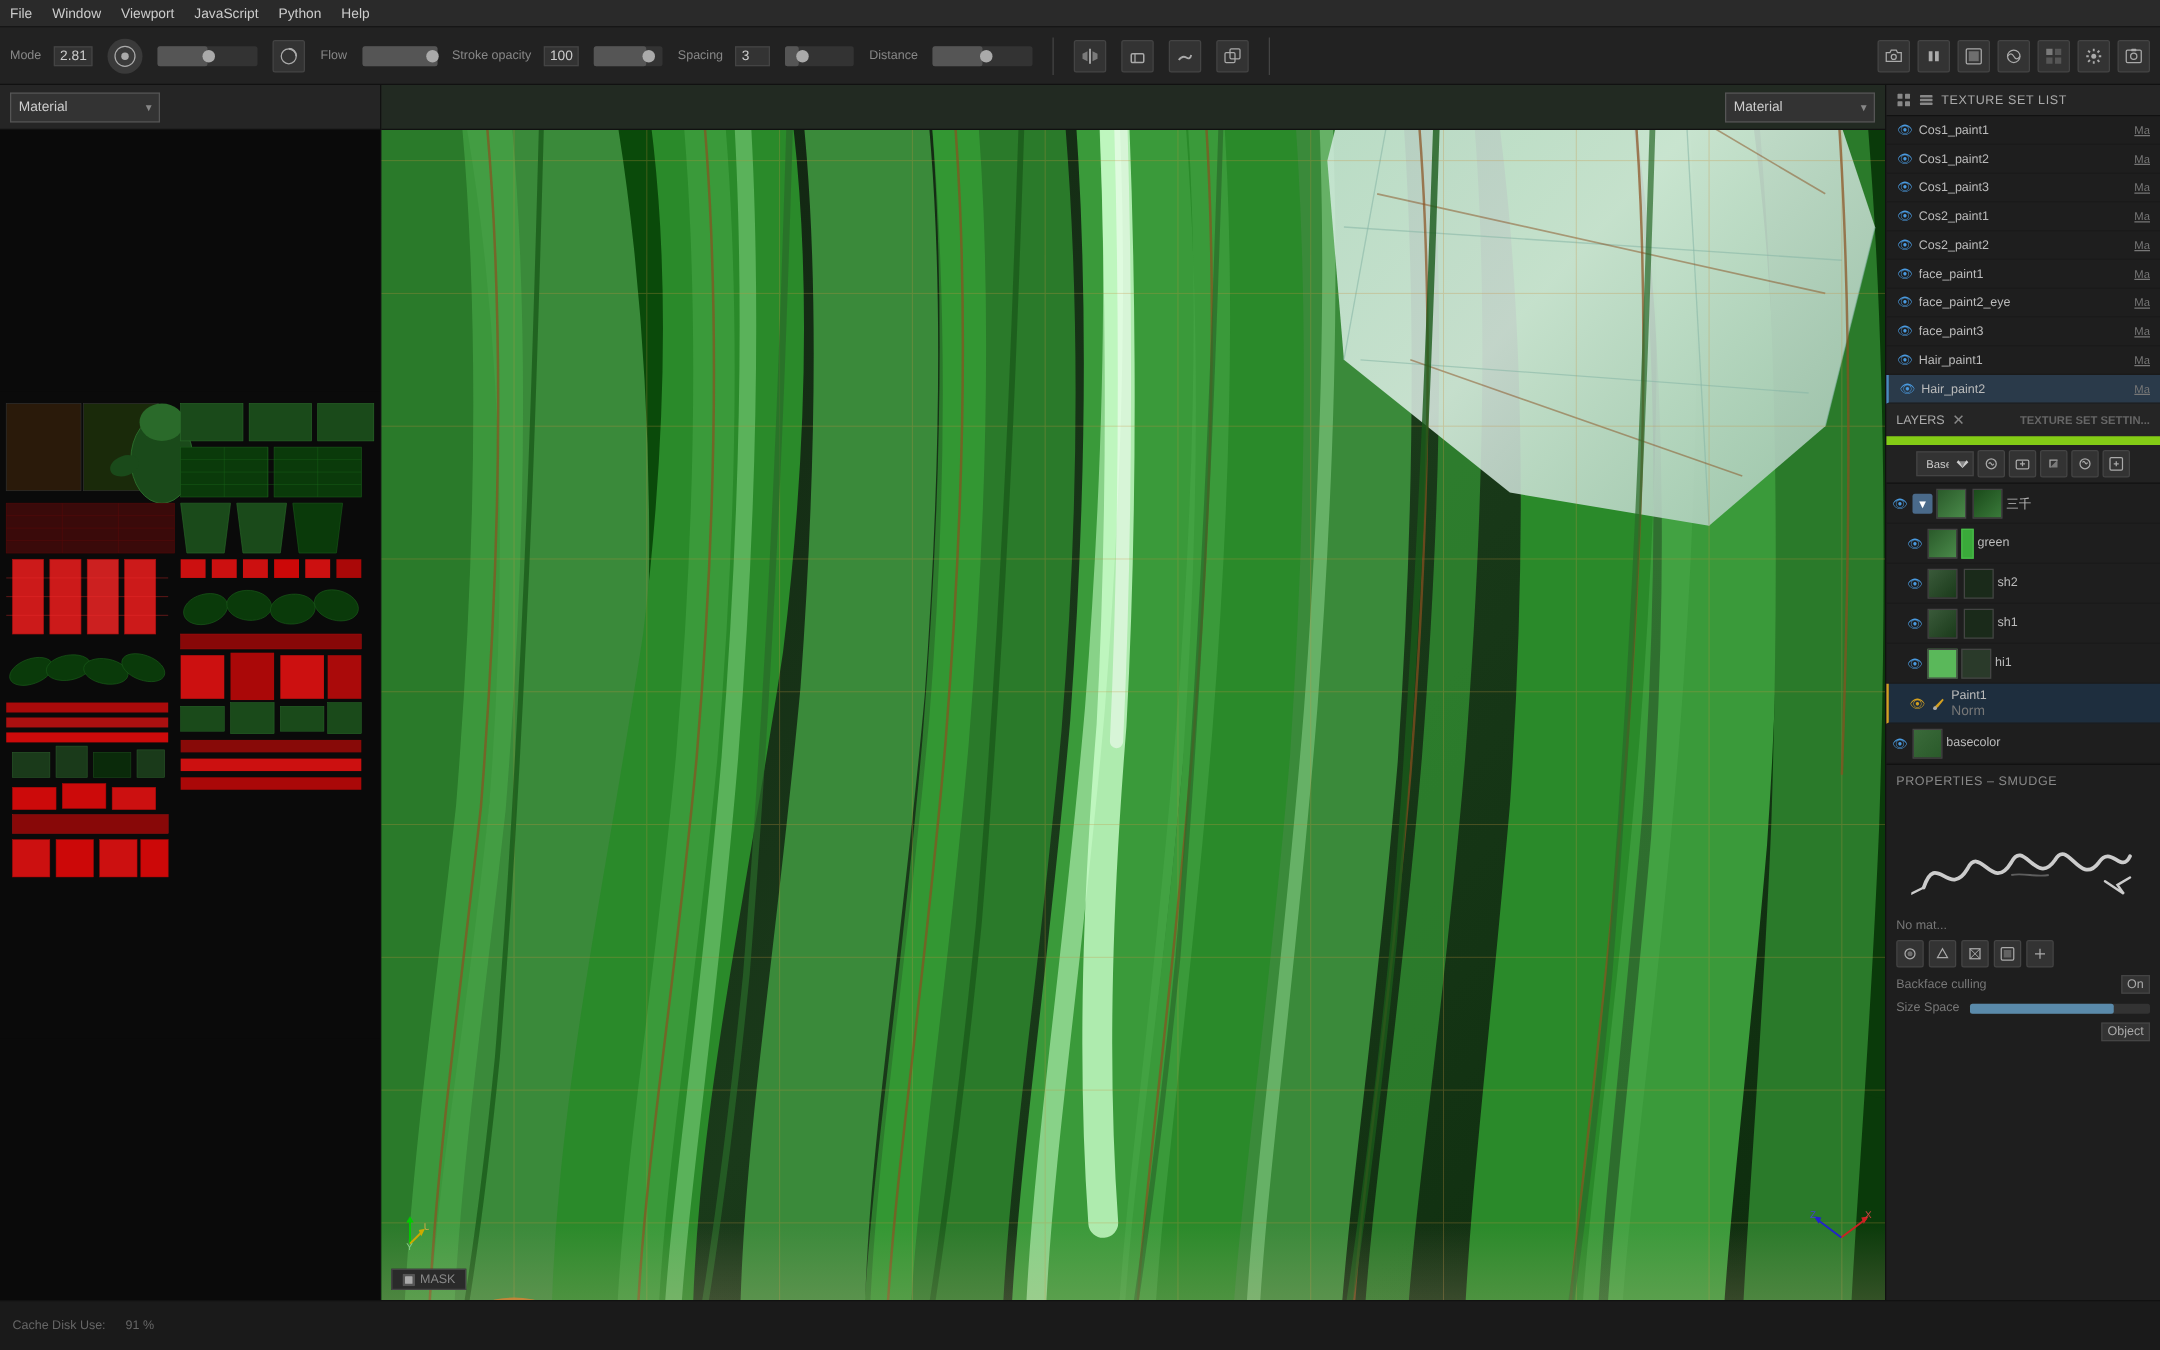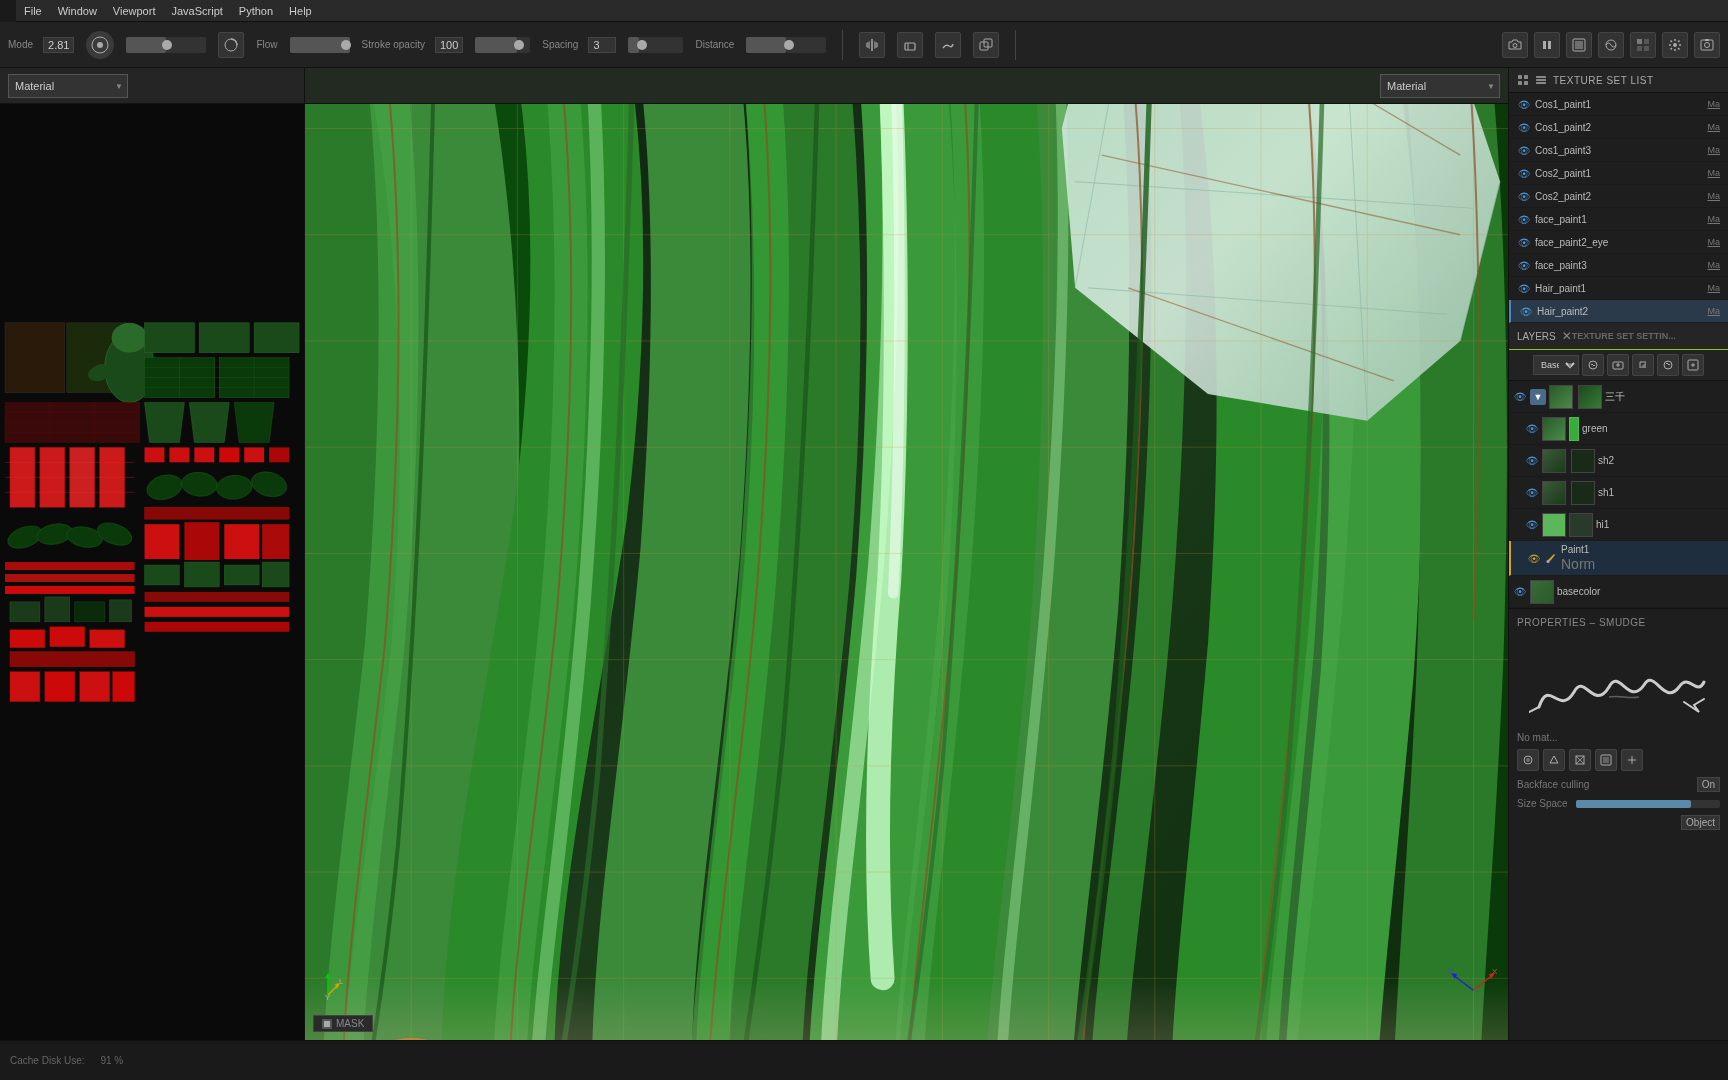--- a/index.html
+++ b/index.html
@@ -18,21 +18,20 @@
     
     .menu-bar {
       height: 22px;
       background: #2a2a2a;
       display: flex;
       align-items: center;
       padding: 0 8px;
       gap: 16px;
       border-bottom: 1px solid #111;
       flex-shrink: 0;
-      margin-left: 16px;
     }
     .menu-item {
       color: #ccc;
       font-size: 11px;
       cursor: pointer;
     }
 
     
     .toolbar {
       height: 46px;
@@ -236,23 +235,24 @@
       color: #777;
       text-decoration: underline;
     }
 
     
     .layers-panel-header {
       background: #252525;
       padding: 6px 8px;
       font-size: 10px;
       color: #aaa;
-      border-bottom: 1px solid #84cc16;
-      display: flex;
-      align-items: center;
+      border-bottom: 7px solid #84cc16;
+      display: flex;
+      align-items: center;
+      justify-content: space-between;
     }
     .layers-header-left {
       display: flex;
       align-items: center;
       gap: 6px;
     }
     .layers-header-right {
       font-size: 9px;
       color: #666;
       font-weight: bold;
@@ -334,21 +334,21 @@
       min-width: 0;
     }
     .layer-name {
       font-size: 10px;
       color: #bbb;
       white-space: nowrap;
       overflow: hidden;
       text-overflow: ellipsis;
     }
     .layer-mode {
-      font-size: 14px;
+      font-size: 11px;
       color: #777;
     }
 
     
     .properties-panel {
       border-top: 1px solid #111;
       padding: 8px;
     }
     .properties-title {
       font-size: 10px;

